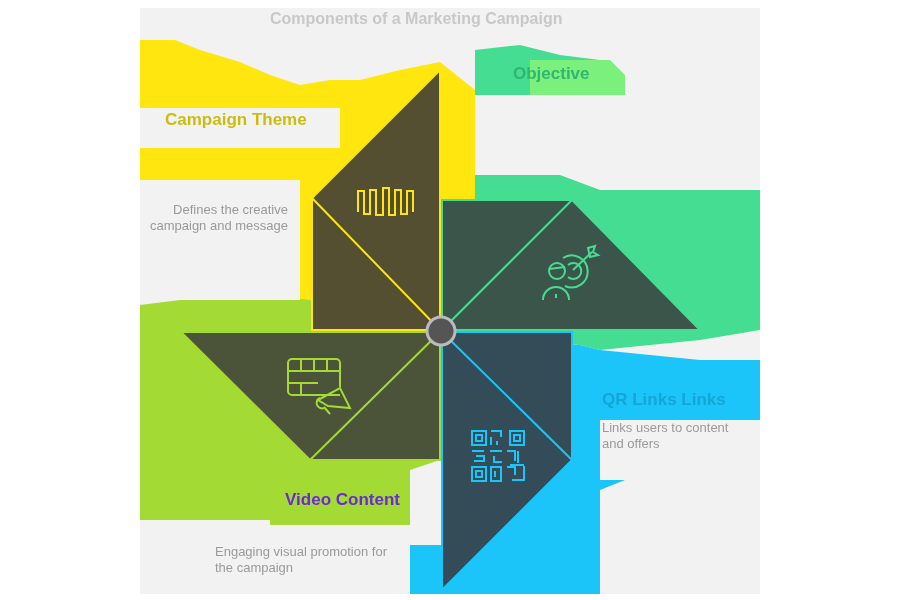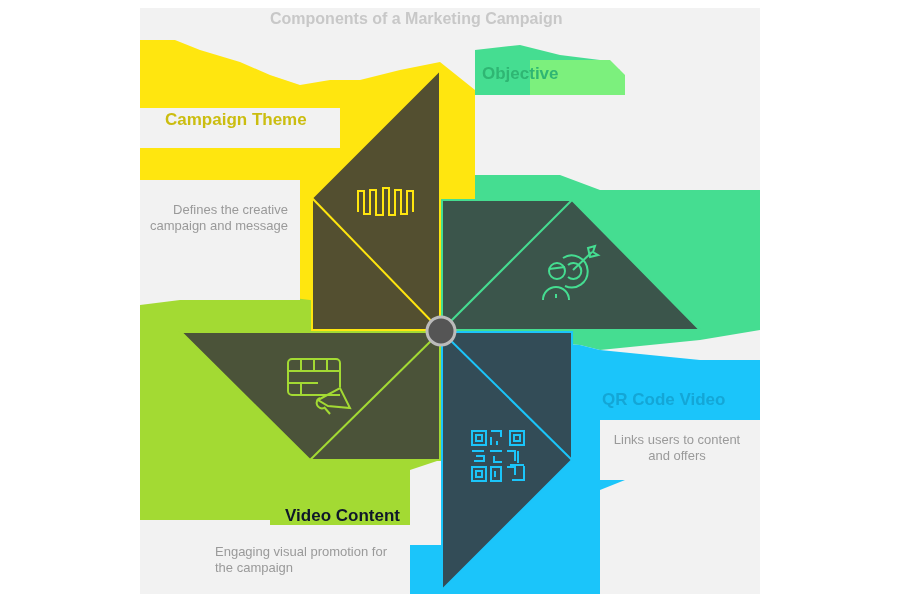--- a/index.html
+++ b/index.html
@@ -109,29 +109,29 @@
 
   
   <div class="label-block" style="left:165px; top:110px; width:170px;">
     <div class="label-title" style="color:#cbbd10;">Campaign Theme</div>
   </div>
   <div class="label-block" style="left:148px; top:198px; width:140px; text-align:right;">
     <div class="label-desc">Defines the creative campaign and message</div>
   </div>
 
   <div class="label-block" style="left:482px; top:64px; width:140px;">
-    <div class="label-title" style="color:#2fb673;">Objective</div>
+    <div class="label-title" style="color:#2fb673;margin-left:31px;">Objective</div>
   </div>
 
   <div class="label-block" style="left:602px; top:390px; width:160px;">
-    <div class="label-title" style="color:#14a6d6;">QR Code Video</div>
+    <div class="label-title" style="color:#14a6d6;">QR Links Links</div>
   </div>
-  <div class="label-block" style="left:602px; top:428px; width:150px;text-align:center;">
+  <div class="label-block" style="left:602px; top:416px; width:150px;">
     <div class="label-desc">Links users to content and offers</div>
   </div>
 
   <div class="label-block" style="left:250px; top:490px; width:150px; text-align:right;">
-    <div class="label-title" style="color:#0f172a;margin-top:16px;">Video Content</div>
+    <div class="label-title" style="color:#6d28d9;">Video Content</div>
   </div>
   <div class="label-block" style="left:215px; top:540px; width:190px; ">
     <div class="label-desc">Engaging visual promotion for the campaign</div>
   </div>
 </div>
 
 </body></html>

